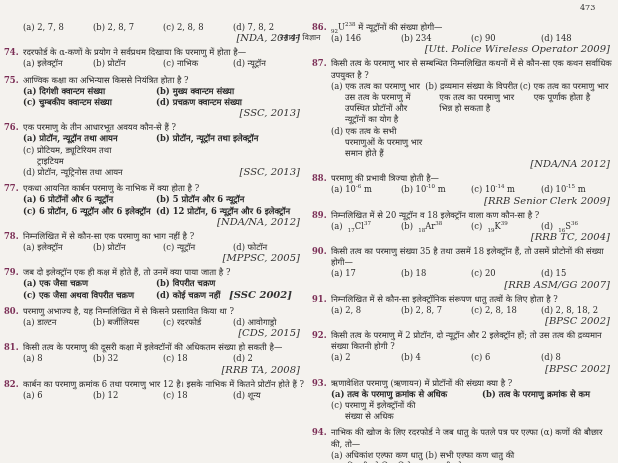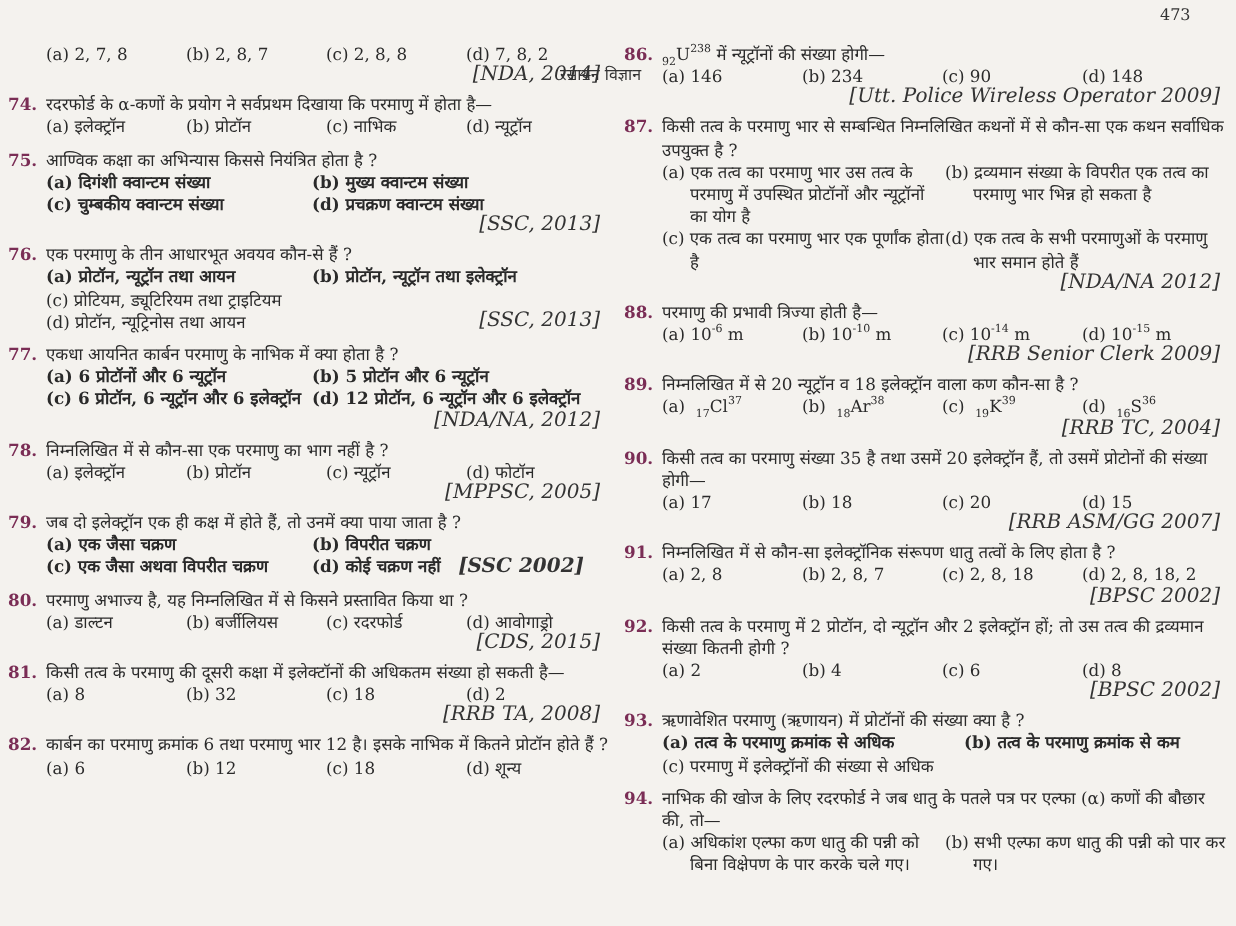--- a/index.html
+++ b/index.html
@@ -19,21 +19,21 @@
   .col { position:absolute; top:22px; }
   .col.left { left:4px; width:300px; }
   .col.right { left:312px; width:302px; }
   .q { margin-bottom:5px; font-size:8.4px; line-height:11.2px; }
   .qrow { display:flex; }
   .qnum { color:#7a2d55; font-weight:bold; width:19px; flex:none; }
   .qtext { flex:1; }
   .opts { padding-left:19px; }
   .opts4 { display:grid; grid-template-columns: 70px 70px 70px 1fr; }
   .opts2 { display:grid; grid-template-columns: 133px 1fr; font-weight: bold; }
-  .opts1 { display:grid; grid-template-columns: 1fr 1fr; }
+  .opts1 { display:grid; grid-template-columns: 1fr 1fr 1fr; }
   .opt { white-space:nowrap; }
   .opts1 .opt { white-space:normal; padding-left:14px; text-indent:-14px; }
   .src { text-align:right; font-style:italic; font-size:10px; line-height:9px; color:#333; padding-right:4px; }
   sup, sub { font-size:5.5px; line-height:0; }
 </style>
 </head>
 <body>
 
 <div class="header">
   <span class="subject">रसायन विज्ञान</span>
@@ -234,21 +234,21 @@
       <span class="opt"><span>(b)</span>&nbsp;&nbsp;<sub>18</sub><span>Ar</span><sup>38</sup></span>
       <span class="opt"><span>(c)</span>&nbsp;&nbsp;<sub>19</sub><span>K</span><sup>39</sup></span>
       <span class="opt"><span>(d)</span>&nbsp;&nbsp;<sub>16</sub><span>S</span><sup>36</sup></span>
     </div>
     <div class="src">[RRB TC, 2004]</div>
   </div>
 
   <div class="q">
     <div class="qrow">
         <span class="qnum">90.</span>
-        <span class="qtext">किसी तत्व का परमाणु संख्या 35 है तथा उसमें 20 इलेक्ट्रॉन हैं, तो उसमें प्रोटोनों की संख्या होगी—</span>
+        <span class="qtext">किसी तत्व का परमाणु संख्या 35 है तथा उसमें 18 इलेक्ट्रॉन हैं, तो उसमें प्रोटोनों की संख्या होगी—</span>
       </div>
     <div class="opts opts4">
       <span class="opt">(a)  17</span>
       <span class="opt">(b)  18</span>
       <span class="opt">(c)  20</span>
       <span class="opt">(d)  15</span>
     </div>
     <div class="src">[RRB ASM/GG 2007]</div>
   </div>
 

